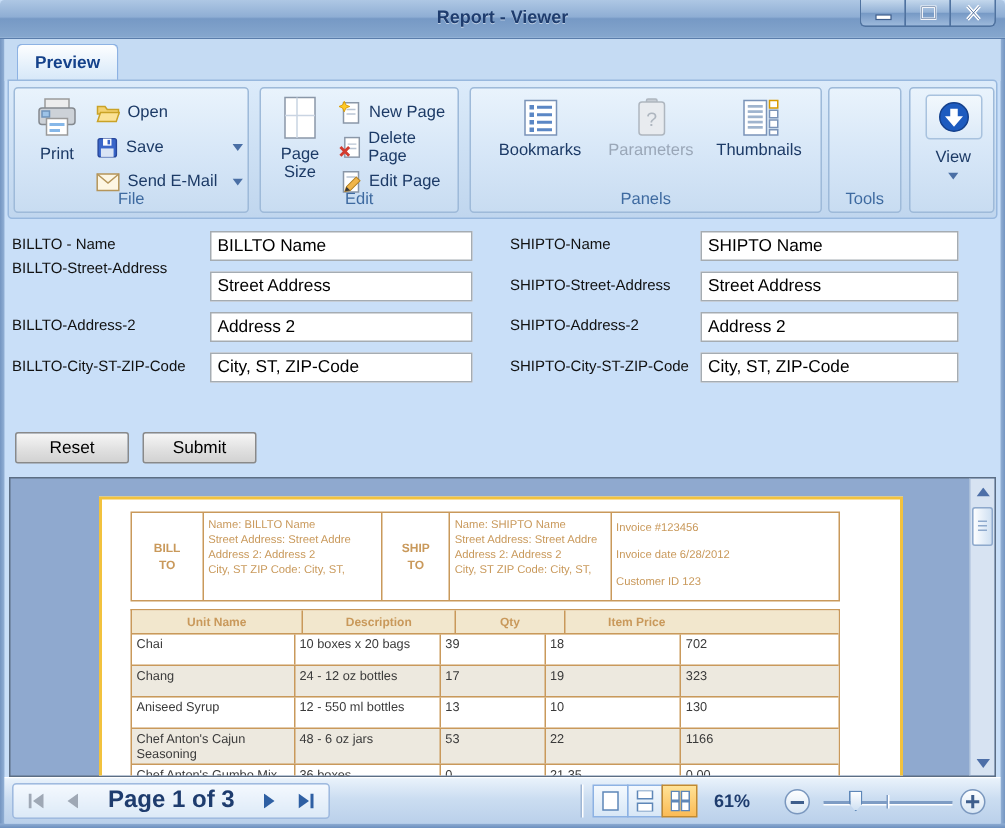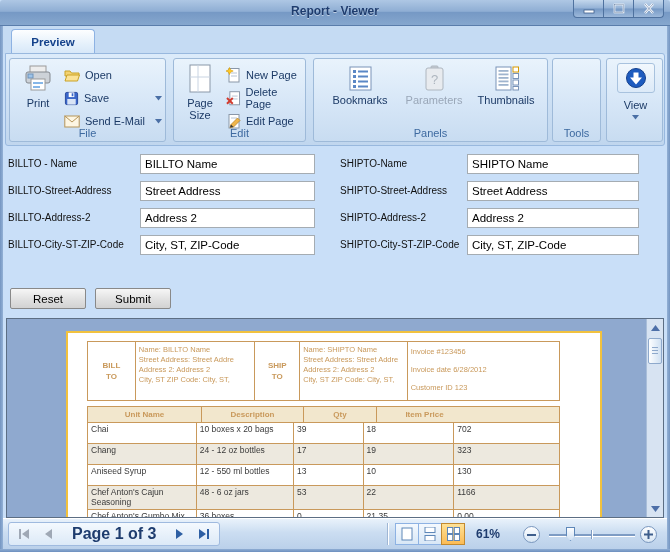--- a/index.html
+++ b/index.html
@@ -16,21 +16,21 @@
   .win-title { position:absolute; left:0; right:0; top:4px; text-align:center; font-size:12px; font-weight:bold; color:#1E3C6E; text-shadow:0 1px 0 rgba(255,255,255,.5); }
   .winbtns { position:absolute; right:6px; top:0; display:flex; }
   .winbtn { width:31px; height:18px; display:flex; align-items:center; justify-content:center;
     background:linear-gradient(180deg,#C3D7EC 0%,#94B2D6 48%,#7699C5 52%,#9DB9DB 100%);
     border:1px solid #4F729F; border-top:none; margin-left:-1px; }
   .winbtn:first-child { border-bottom-left-radius:4px; }
   .winbtn:last-child  { border-bottom-right-radius:4px; }
 
   
   .tabstrip { position:absolute; left:3px; top:26px; width:664px; height:28px; background:#C5DBF3; }
-  .tab { position:absolute; left:8px; top:3px; width:84px; height:25px;
+  .tab { position:absolute; left:8px; top:3px; width:68px; height:25px;
     background:linear-gradient(180deg,#FDFEFF,#E4F0FB 60%,#D6E7F8);
     border:1px solid #8DB2E3; border-bottom:none; border-radius:4px 4px 0 0;
     font-size:11.5px; font-weight:bold; color:#15428B; display:flex; align-items:center; justify-content:center; }
   .ribbonpanel { position:absolute; left:5px; top:53px; width:660px; height:93px;
     border:1px solid #98B8DE; border-radius:0 3px 3px 3px;
     background:linear-gradient(180deg,#DCEBFA 0%,#CDE0F4 50%,#C0D6EE 100%); }
   .rgroup { position:absolute; top:4px; height:84px; border:1px solid #9EBAD9; border-radius:3px;
     background:linear-gradient(180deg,#E9F3FC 0%,#D6E6F7 55%,#C8DCF1 100%); }
   .rcaption { position:absolute; bottom:1px; left:0; right:0; height:13px; text-align:center;
     font-size:11px; color:#3E6AA0; }
@@ -279,21 +279,21 @@
             <path d="M0 0 h7 L3.5 4.6 z" fill="#4A6FA5"></path>
           </svg>
       </div>
     </div>
   </div>
 
   <div>
 
     <div class="formrow-label" style="left:8px;   top:154px; width:128px;">BILLTO - Name</div>
     <input class="forminput" style="left: 140px; top: 154px;" value="BILLTO Name">
-    <div class="formrow-label" style="left:8px;   top:181px; width:128px;">BILLTO-Street-Address</div>
+    <div class="formrow-label" style="left:8px;   top:170px; width:128px;">BILLTO-Street-Address</div>
     <input class="forminput" style="left: 140px; top: 181px;" value="Street Address">
     <div class="formrow-label" style="left:8px;   top:208px; width:128px;">BILLTO-Address-2</div>
     <input class="forminput" style="left: 140px; top: 208px;" value="Address 2">
     <div class="formrow-label" style="left:8px;   top:235px; width:128px;">BILLTO-City-ST-ZIP-Code</div>
     <input class="forminput" style="left: 140px; top: 235px;" value="City, ST, ZIP-Code">
 
     <div class="formrow-label" style="left:340px; top:154px; width:126px;">SHIPTO-Name</div>
     <input class="forminput" style="left: 467px; top: 154px; width: 172px;" value="SHIPTO Name">
     <div class="formrow-label" style="left:340px; top:181px; width:126px;">SHIPTO-Street-Address</div>
     <input class="forminput" style="left: 467px; top: 181px; width: 172px;" value="Street Address">

